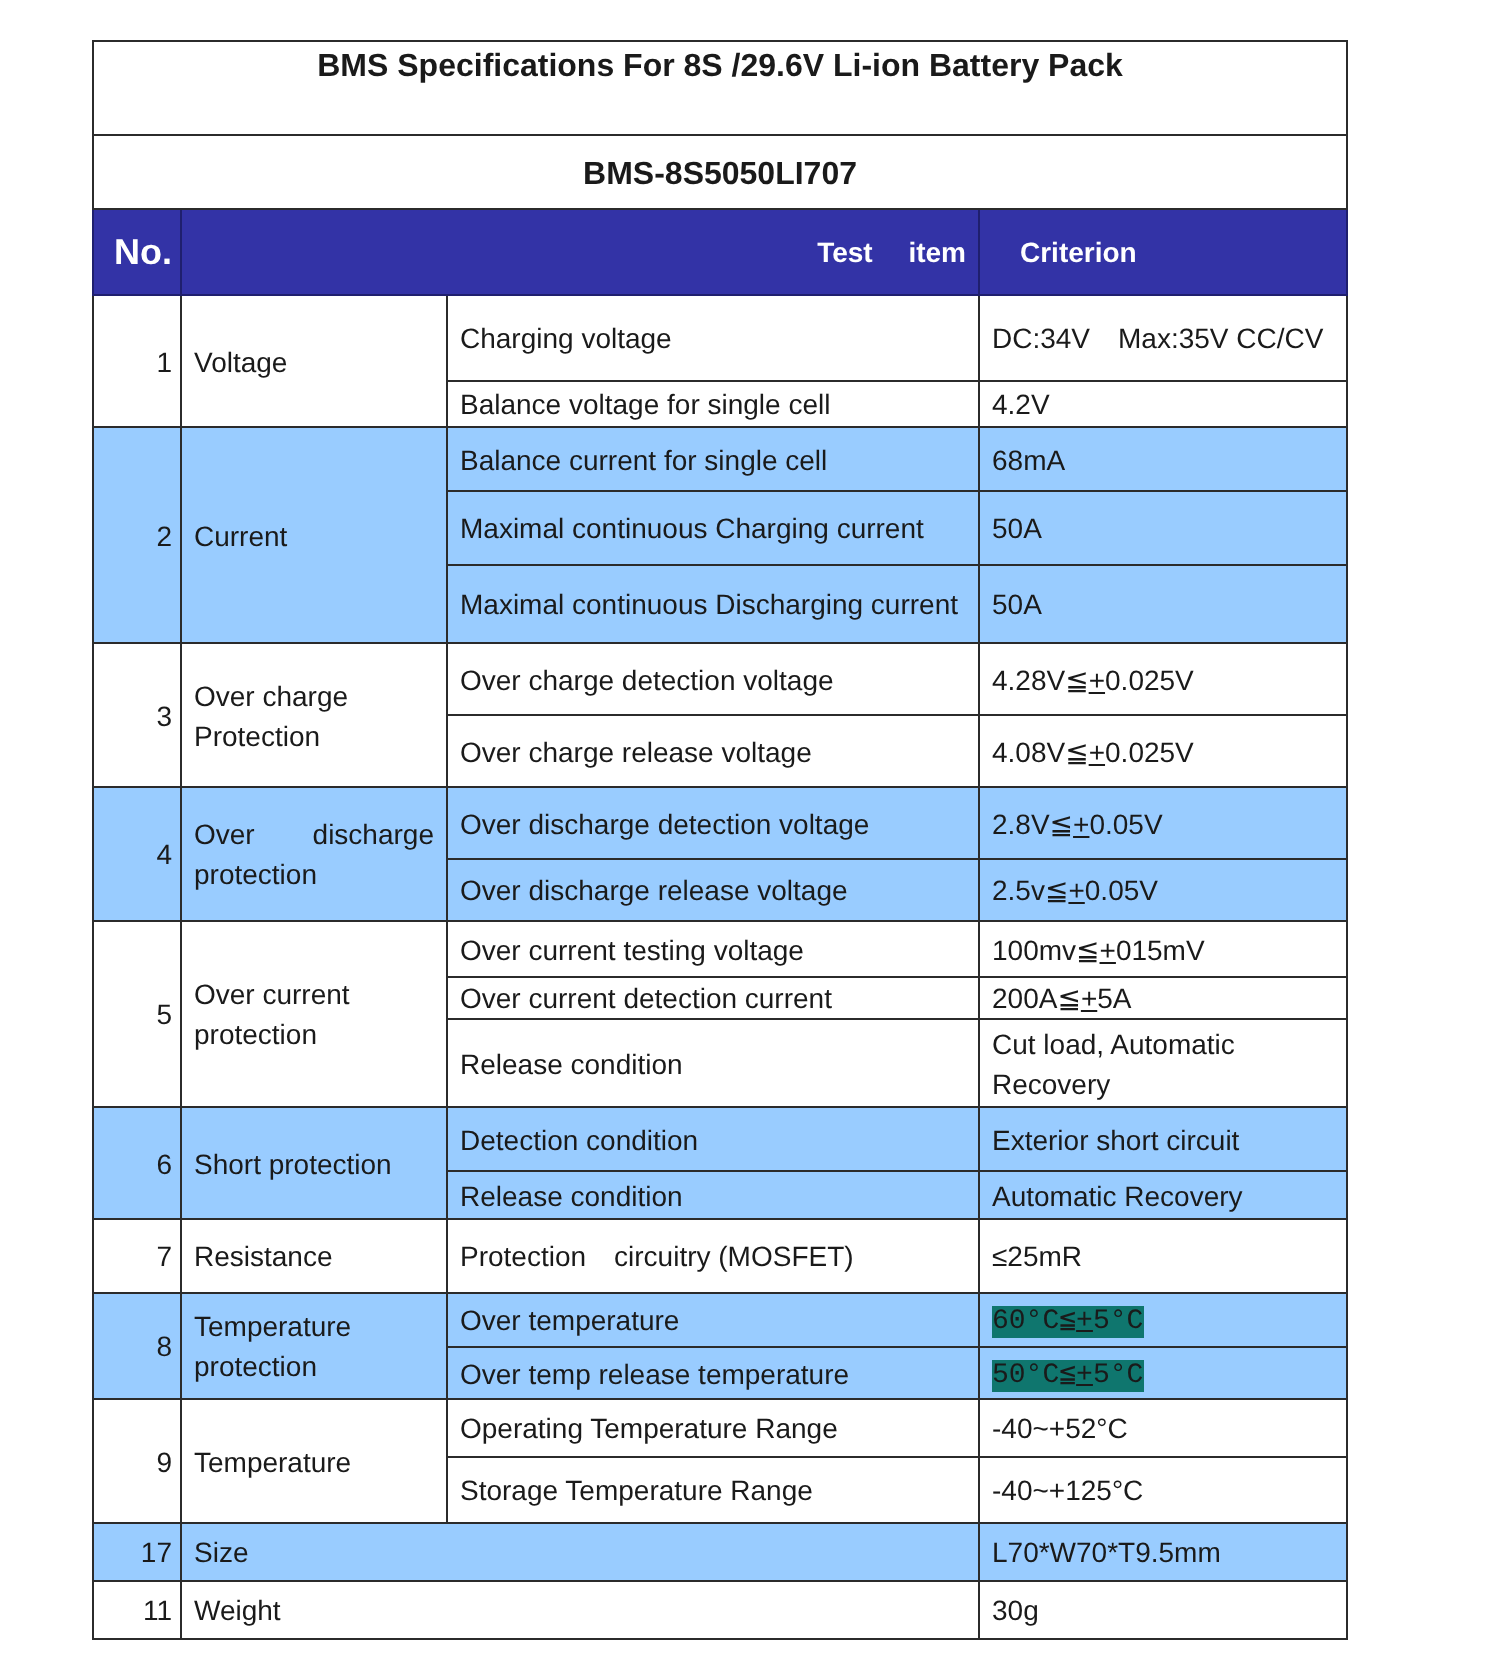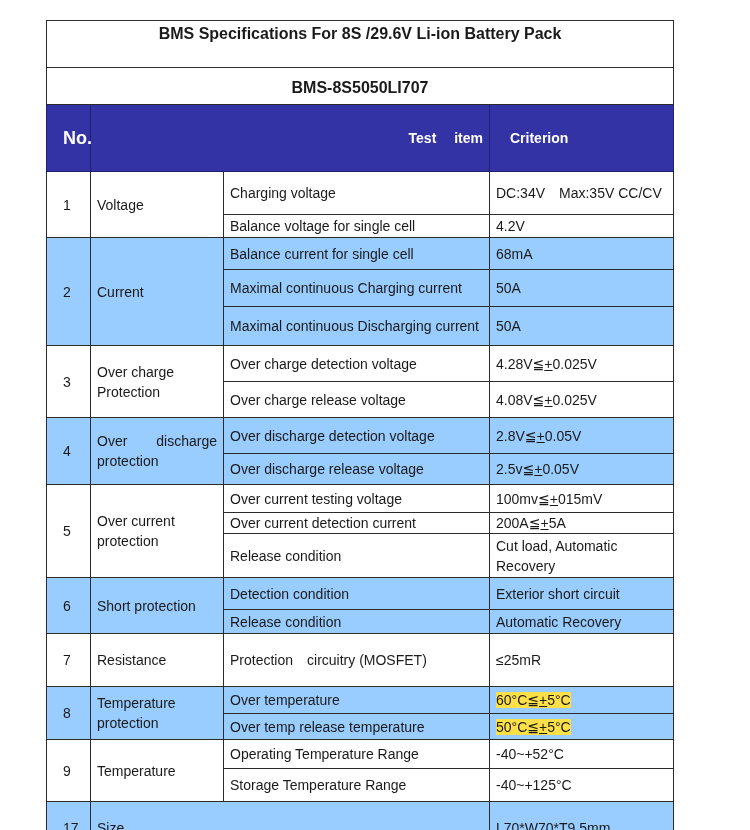--- a/index.html
+++ b/index.html
@@ -6,24 +6,24 @@
   body { width:750px; height:830px; position:relative; font-family:"Liberation Sans", sans-serif; color:#1a1a1a; }
   table.spec { position:absolute; left:46px; top:20px; width:627px; border-collapse:collapse; table-layout:fixed; font-size:14px; }
   table.spec td { border:1px solid #2b2b2b; padding:0 6px; vertical-align:middle; line-height:20px; }
   col.c-no { width:44px; } col.c-item { width:133px; } col.c-test { width:266px; } col.c-crit { width:184px; }
   .title-cell { height:43px; text-align:center; font-weight:bold; font-size:16px; vertical-align:top !important; padding-top:3px !important; }
   .model-cell { height:32px; text-align:center; font-weight:bold; font-size:16px; padding-top:4px !important; }
   tr.hdr td { background:#3333a6; color:#ffffff; height:34px; font-weight:bold; border-color:#1f1f6e; }
   tr.hdr td.no { font-size:18px; }
   tr.hdr td.test { text-align:right; font-size:14px; }
   tr.hdr td.crit { font-size:14px;padding-left:20px; }
-  td.no { text-align:left; padding:16px !important; }
+  td.no { text-align:right; padding:4px !important; }
   tr.blue td { background:#99ccff; }
   td.just { text-align:justify; text-align-last:justify; }
-  .hl { background:#fde047; }
+  .hl { background:#0f766e;font-family:Liberation Mono, monospace; }
   u.pm { text-decoration:underline; }
 </style>
 </head>
 <body>
 
 <table class="spec">
   <colgroup>
       <col class="c-no">
       <col class="c-item">
       <col class="c-test">

